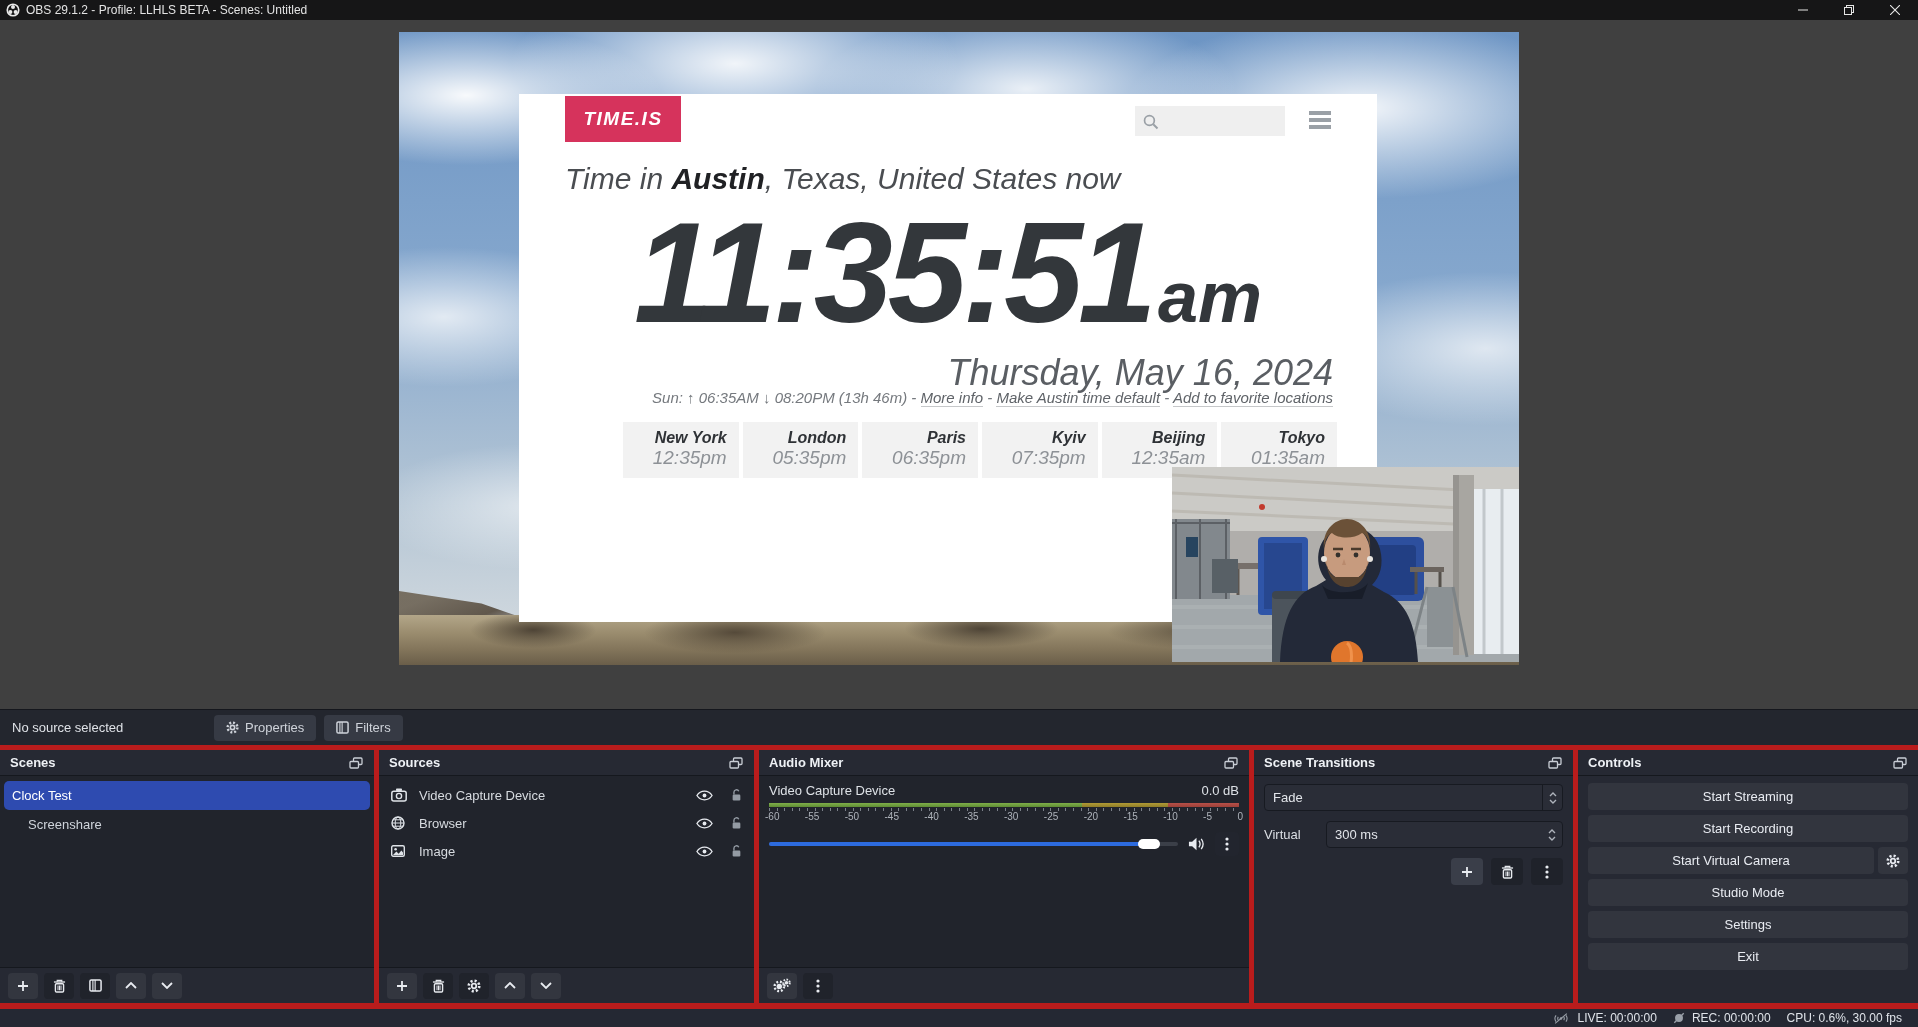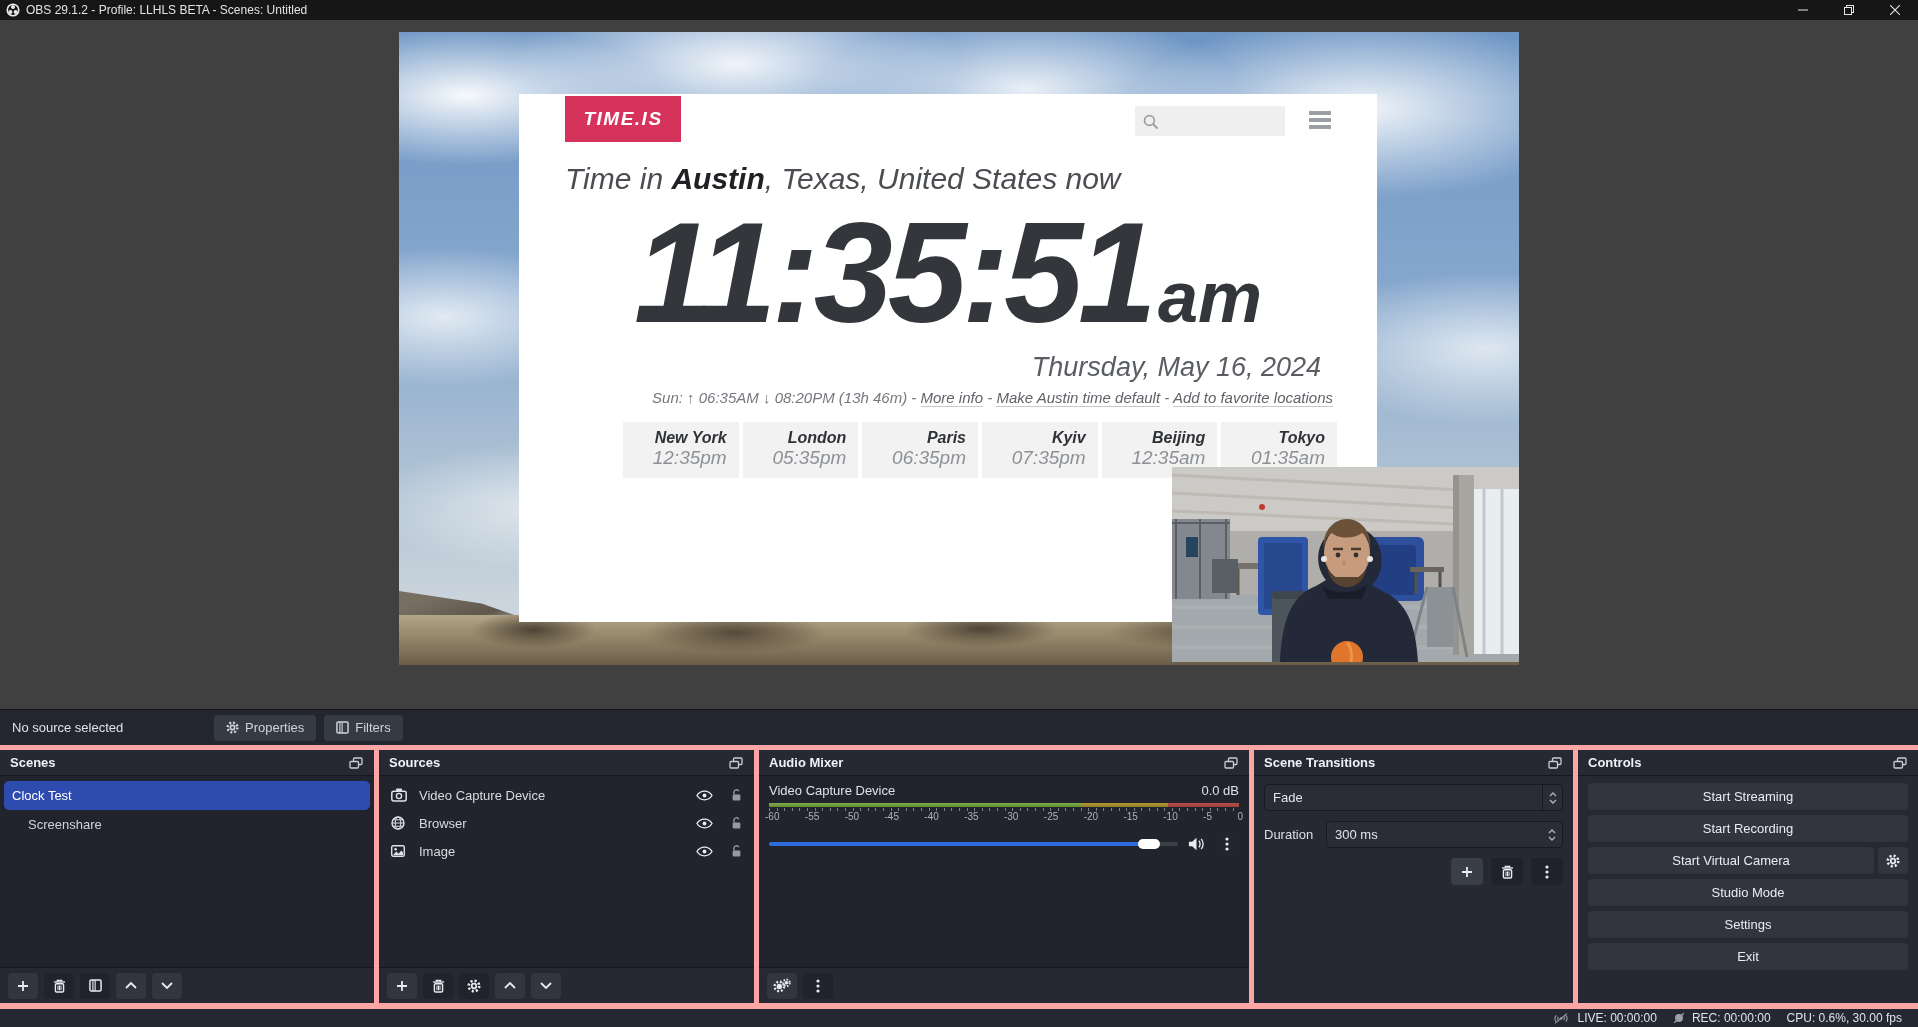--- a/index.html
+++ b/index.html
@@ -53,40 +53,40 @@
   .ti-search { position:absolute; left:616px; top:12px; width:150px; height:30px; background:#efefef;
                display:flex; align-items:center; padding-left:7px; }
   .ti-burger { position:absolute; left:790px; top:17px; width:22px; height:18px; display:flex;
                flex-direction:column; justify-content:space-between; }
   .ti-burger div { height:4px; background:#9aa0a6; }
   .ti-heading { position:absolute; left:46px; top:68px; font-size:30px; color:#4a4d51; }
   .ti-heading b { color:#202124; }
   .ti-clock { position:absolute; left:0; top:108px; width:100%; text-align:center;
               font-size:142px; font-weight:bold; color:#33373b; letter-spacing:-5px; line-height:1; }
   .ti-clock .ampm { font-size:72px; letter-spacing:0; margin-left:6px; }
-  .ti-date { position:absolute; right:56px; top:258px; font-size:27px; color:#5a5e63; }
+  .ti-date { position:absolute; right:44px; top:258px; font-size:36px; color:#5a5e63; }
   .ti-sunline { position:absolute; right:44px; top:295px; font-size:15px; color:#75797e; }
   .ti-sunline a { color:#5f6368; text-decoration:none; border-bottom:1px solid #c6c8ca; }
   .ti-cities { position:absolute; left:104px; top:328px; width:714px; height:56px; display:flex; gap:4px; }
   .ti-city { flex:1; background:#f2f2f2; text-align:right; padding:7px 12px 0 0; }
   .ti-city .cname { font-size:16px; font-weight:bold; color:#2f3236; line-height:18px; }
   .ti-city .ctime { font-size:19px; color:#8d9196; line-height:21px; }
 
   
   .webcam { position:absolute; right:0; bottom:3px; width:347px; height:195px; }
 
   
   .src-toolbar { height:36px; background:#23262e; display:flex; align-items:center; padding-left:12px;
                  flex:0 0 auto; border-top:1px solid #15171d; }
   .src-status { width:202px; font-size:13px; color:#dfe2e7; }
   .tb-btn { height:26px; background:#363a44; border-radius:4px; display:flex; align-items:center;
             padding:0 12px; margin-right:8px; color:#cfd3da; font-size:13px; gap:6px; }
 
   
-  .docks { height:264px; flex:0 0 auto; background:#fca5a5; display:flex; gap:5px; padding:5px 0 6px 0; }
+  .docks { height:264px; flex:0 0 auto; background:#b91c1c; display:flex; gap:5px; padding:5px 0 6px 0; }
   .panel { background:#262933; display:flex; flex-direction:column; }
   .p-scenes { width:374px; } .p-sources { width:375px; } .p-audio { width:490px; }
   .p-trans { width:319px; } .p-controls { flex:1; }
   .panel-header { height:26px; flex:0 0 auto; display:flex; align-items:center; padding:0 8px 0 10px;
                   border-bottom:1px solid #15181e; }
   .panel-title { font-size:13px; font-weight:bold; color:#eef1f5; flex:1; }
   .popout { width:20px; height:18px; display:flex; align-items:center; justify-content:center; color:#c9ced6; }
   .panel-body { flex:1; background:#21242c; position:relative; overflow:hidden; }
   .panel-body.same { background:#262933; }
   .panel-foot { height:36px; flex:0 0 auto; background:#262933; border-top:1px solid #15181e;
@@ -576,21 +576,21 @@
           <div class="sel-chev">
             <svg viewBox="0 0 8 5" width="8" height="5">
                 <path d="M1 4l3-3 3 3" fill="none" stroke="currentColor" stroke-width="1.4"></path>
               </svg>
             <svg viewBox="0 0 8 5" width="8" height="5">
                 <path d="M1 1l3 3 3-3" fill="none" stroke="currentColor" stroke-width="1.4"></path>
               </svg>
           </div>
         </div>
         <div class="dur-row">
-          <div class="dur-label">Duration</div>
+          <div class="dur-label">Virtual</div>
           <div class="spin-box">
             <div class="spin-val">300 ms</div>
             <div class="sel-chev" style="border-left:none;">
               <svg viewBox="0 0 8 5" width="8" height="5">
                   <path d="M1 4l3-3 3 3" fill="none" stroke="currentColor" stroke-width="1.4"></path>
                 </svg>
               <svg viewBox="0 0 8 5" width="8" height="5">
                   <path d="M1 1l3 3 3-3" fill="none" stroke="currentColor" stroke-width="1.4"></path>
                 </svg>
             </div>

